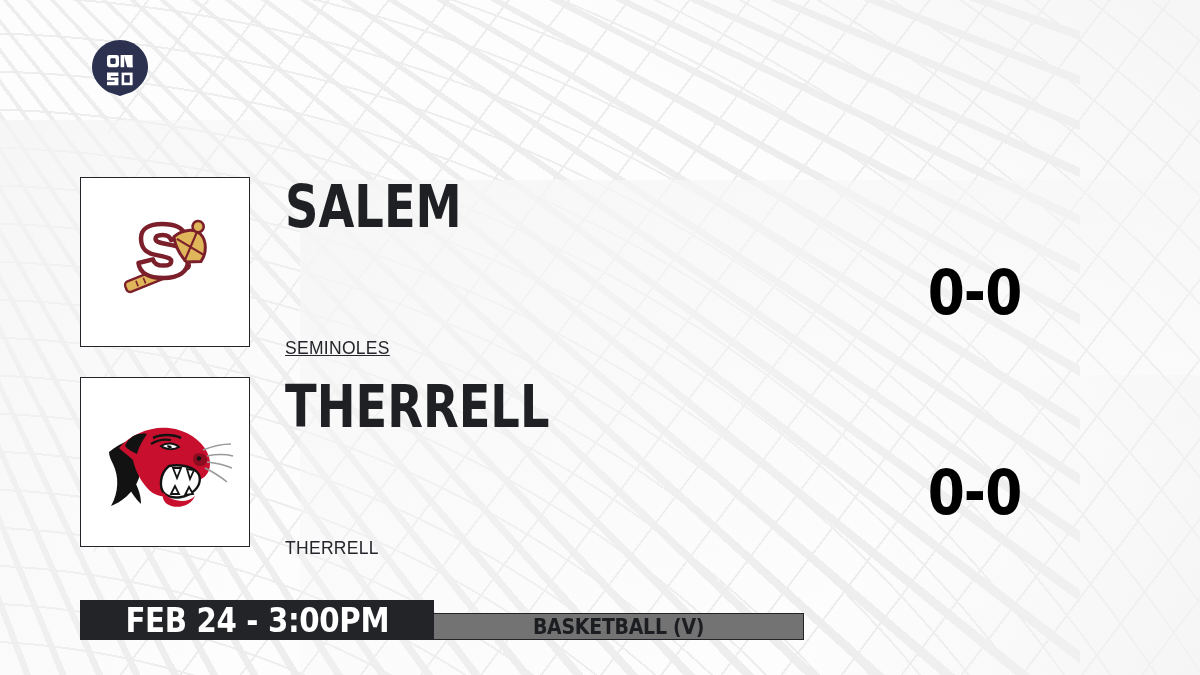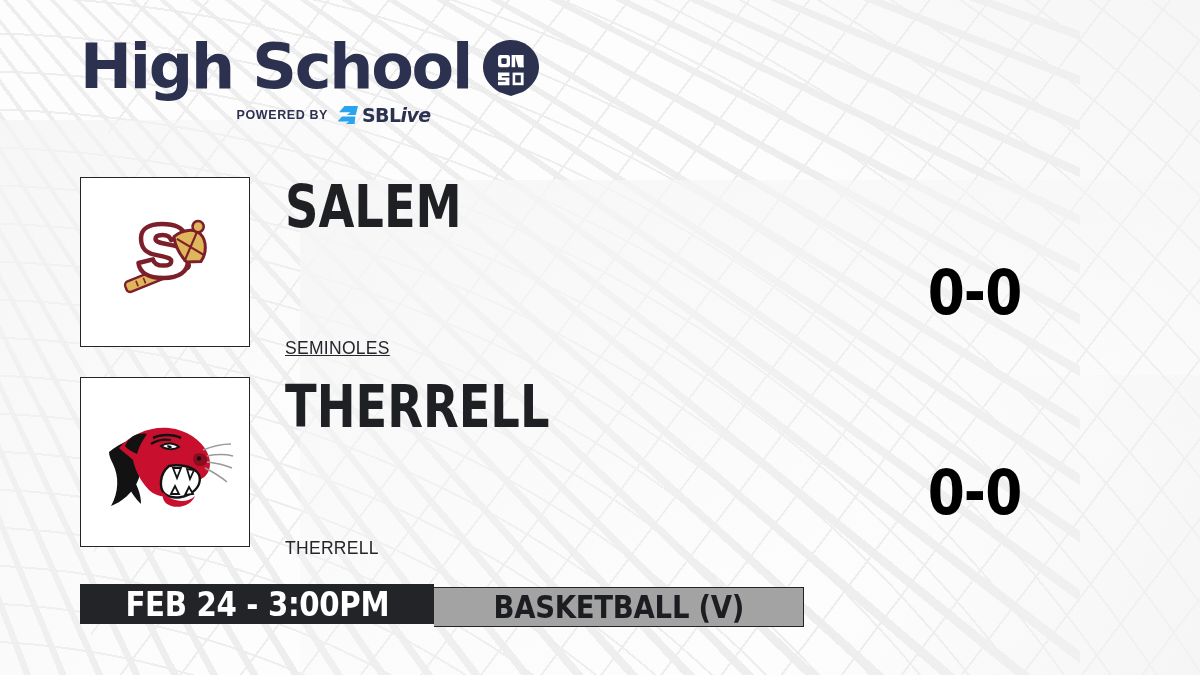--- a/index.html
+++ b/index.html
@@ -161,45 +161,45 @@
   }
   #team-score-away { left: 920px; top: 262px; }
   #team-score-home { left: 920px; top: 462px; }
 
   
   .banner {
     position: absolute;
     left: 80px; top: 568px;
     height: 72px;
     display: flex;
-    align-items: center;
+    align-items: flex-end;
   }
   .banner-datetime {
     background: #222427;
     color: #ffffff;
     width: 354px;
     display: flex; align-items: center; justify-content: center;
     font-family: "DejaVu Sans", sans-serif;
     font-weight: 700;
     font-size: 34px;
     letter-spacing: -.4px;
     transform-origin: center;
     white-space: nowrap;
   }
   .banner-datetime span { display: inline-block; transform: scaleX(.86); }
   .banner-sport {
-    background: #a3a3a3;
+    background: #737373;
     color: #1c1d20;
     border: 1.5px solid #222427;
     border-left: none;
     width: 370px;
     display: flex; align-items: center; justify-content: center;
     font-family: "DejaVu Sans", sans-serif;
     font-weight: 700;
-    font-size: 32px;
+    font-size: 22px;
     letter-spacing: -.3px;
     white-space: nowrap;
     margin-top: 6px;
   }
   .banner-sport span { display: inline-block; transform: scaleX(.86); }
 </style>
 </head>
 <body>
 
 <div id="stage">
@@ -209,47 +209,36 @@
     <div class="bg-waves"></div>
     <div class="bg-diag"></div>
     <div class="bg-sheen-a"></div>
     <div class="bg-sheen-b"></div>
     <div class="bg-sheen-c"></div>
     <div class="bg-sheen-d"></div>
   </div>
 
   <div class="brand">
     <div class="brand-wordmark">
-      <span>High School</span>
       <span class="brand-pin">
         <svg width="60" height="60" viewBox="0 0 60 60" aria-hidden="true">
           <path d="M30 2 C14.5 2 2 14.2 2 29.2 C2 40 9.5 49 18.2 54 L30 58 L41.8 54 C50.5 49 58 40 58 29.2 C58 14.2 45.5 2 30 2 Z" fill="#2c3150"></path>
           <g fill="#ffffff">
             <rect x="17" y="17" width="12" height="12.2" rx="2.4"></rect>
             <rect x="20.3" y="20.3" width="5.4" height="5.6" rx="1.1" fill="#2c3150"></rect>
             <rect x="30.6" y="17" width="3.6" height="12.2"></rect>
             <rect x="39" y="17" width="3.6" height="12.2"></rect>
             <polygon points="33.8,17 39.4,17 42.8,29.2 37.2,29.2"></polygon>
             <path d="M17 34.6 h11.4 v3.4 h-7.6 v1.6 h7.6 v7.6 h-11.4 v-3.4 h7.6 v-1.6 h-7.6 z"></path>
             <rect x="31.6" y="34.6" width="11" height="12.6"></rect>
             <rect x="34.2" y="37.2" width="5.6" height="7.4" fill="#2c3150"></rect>
           </g>
         </svg>
       </span>
     </div>
-    <div class="brand-powered">
-      <span class="powered-label">POWERED BY</span>
-      <span class="sblive-lockup">
-        <svg class="sblive-bolt" width="22" height="20" viewBox="0 0 22 20" aria-hidden="true">
-          <path d="M21 1 H7.5 L2 7.2 H13.5 L9.8 10 H18.8 Z" fill="#2aa3f0"></path>
-          <path d="M18.4 11.4 H5 L0.6 16.4 H12.2 L8.8 19 H17.6 Z" fill="#2aa3f0"></path>
-        </svg>
-        <span class="sblive-word"><span>SBL</span><span class="ital">ive</span></span>
-      </span>
-    </div>
   </div>
 
   <div class="logo-box" id="logo-box-away">
     <span>
       <svg width="120" height="120" viewBox="0 0 120 120" aria-hidden="true">
 
         <g transform="rotate(-22 60 60)">
           <rect x="14" y="64" width="68" height="11" rx="4" fill="#e0b65a" stroke="#7b1f2b" stroke-width="2.4"></rect>
           <line x1="26" y1="66.5" x2="26" y2="72.5" stroke="#7b1f2b" stroke-width="1.6"></line>
           <line x1="34" y1="66.5" x2="34" y2="72.5" stroke="#7b1f2b" stroke-width="1.6"></line>

